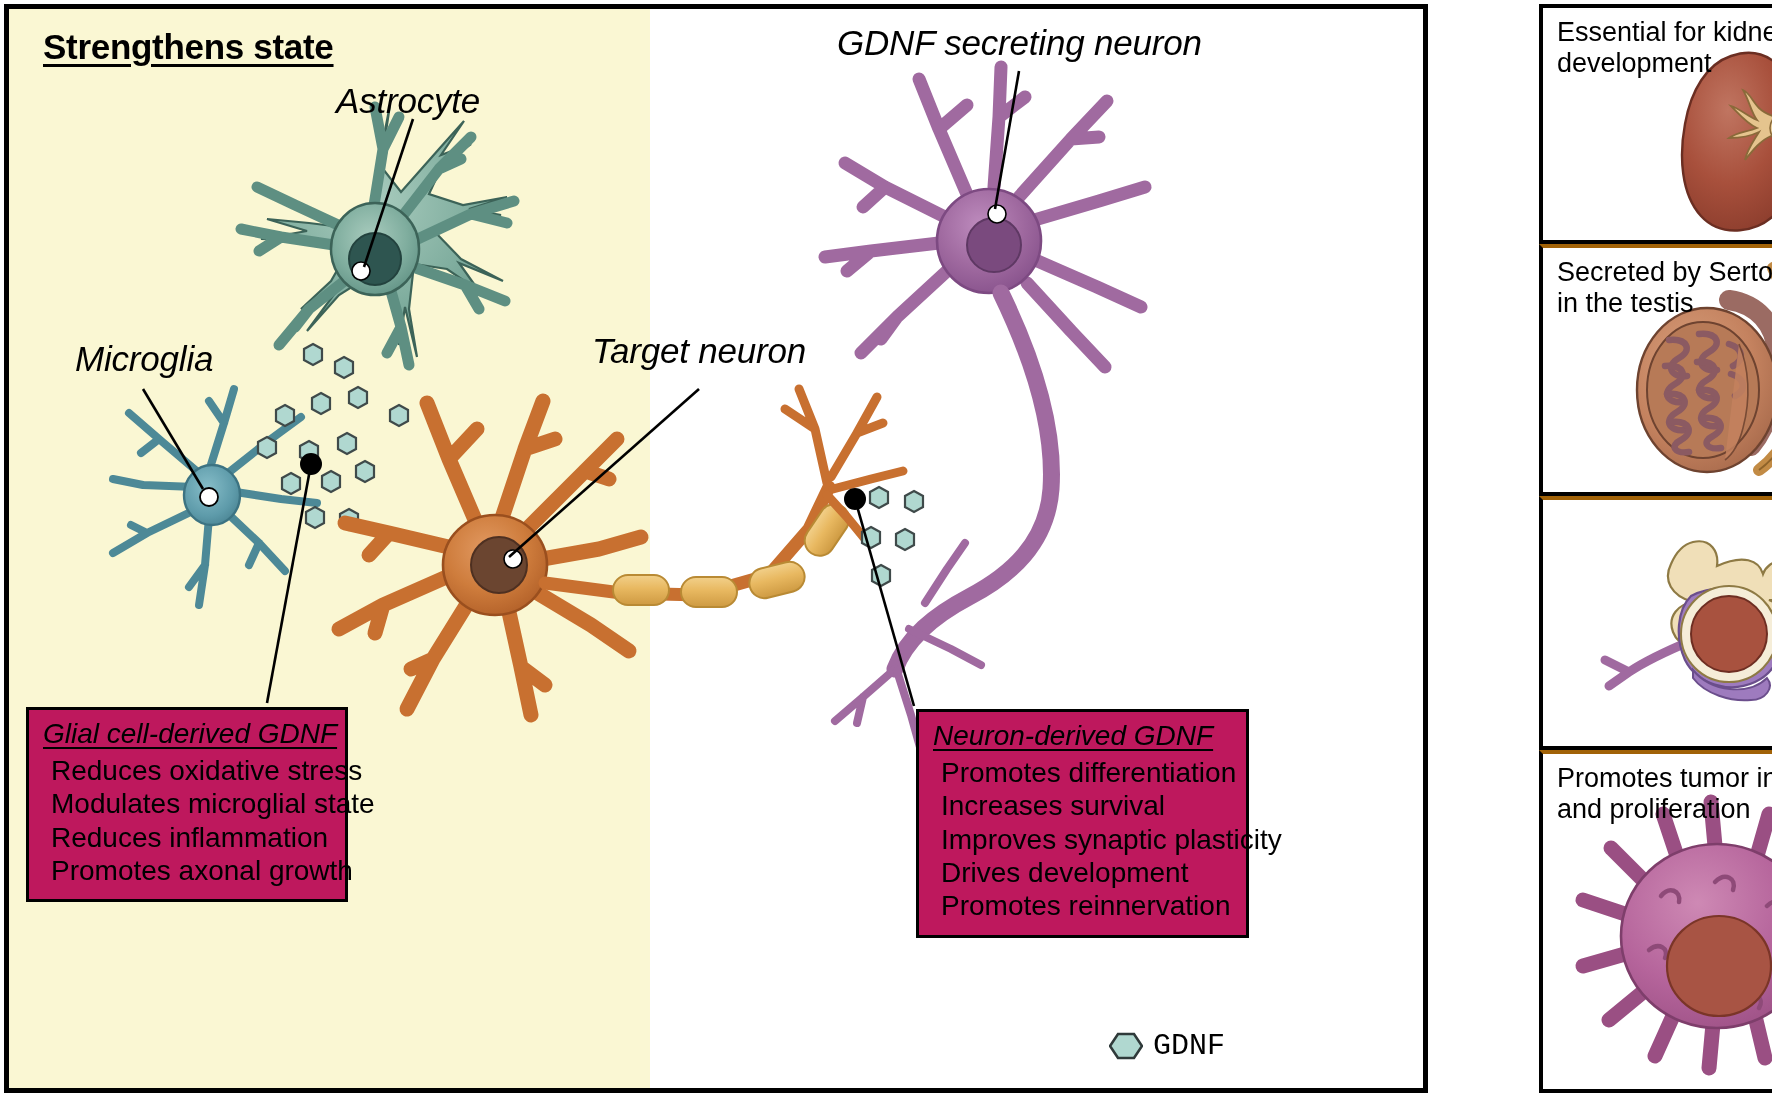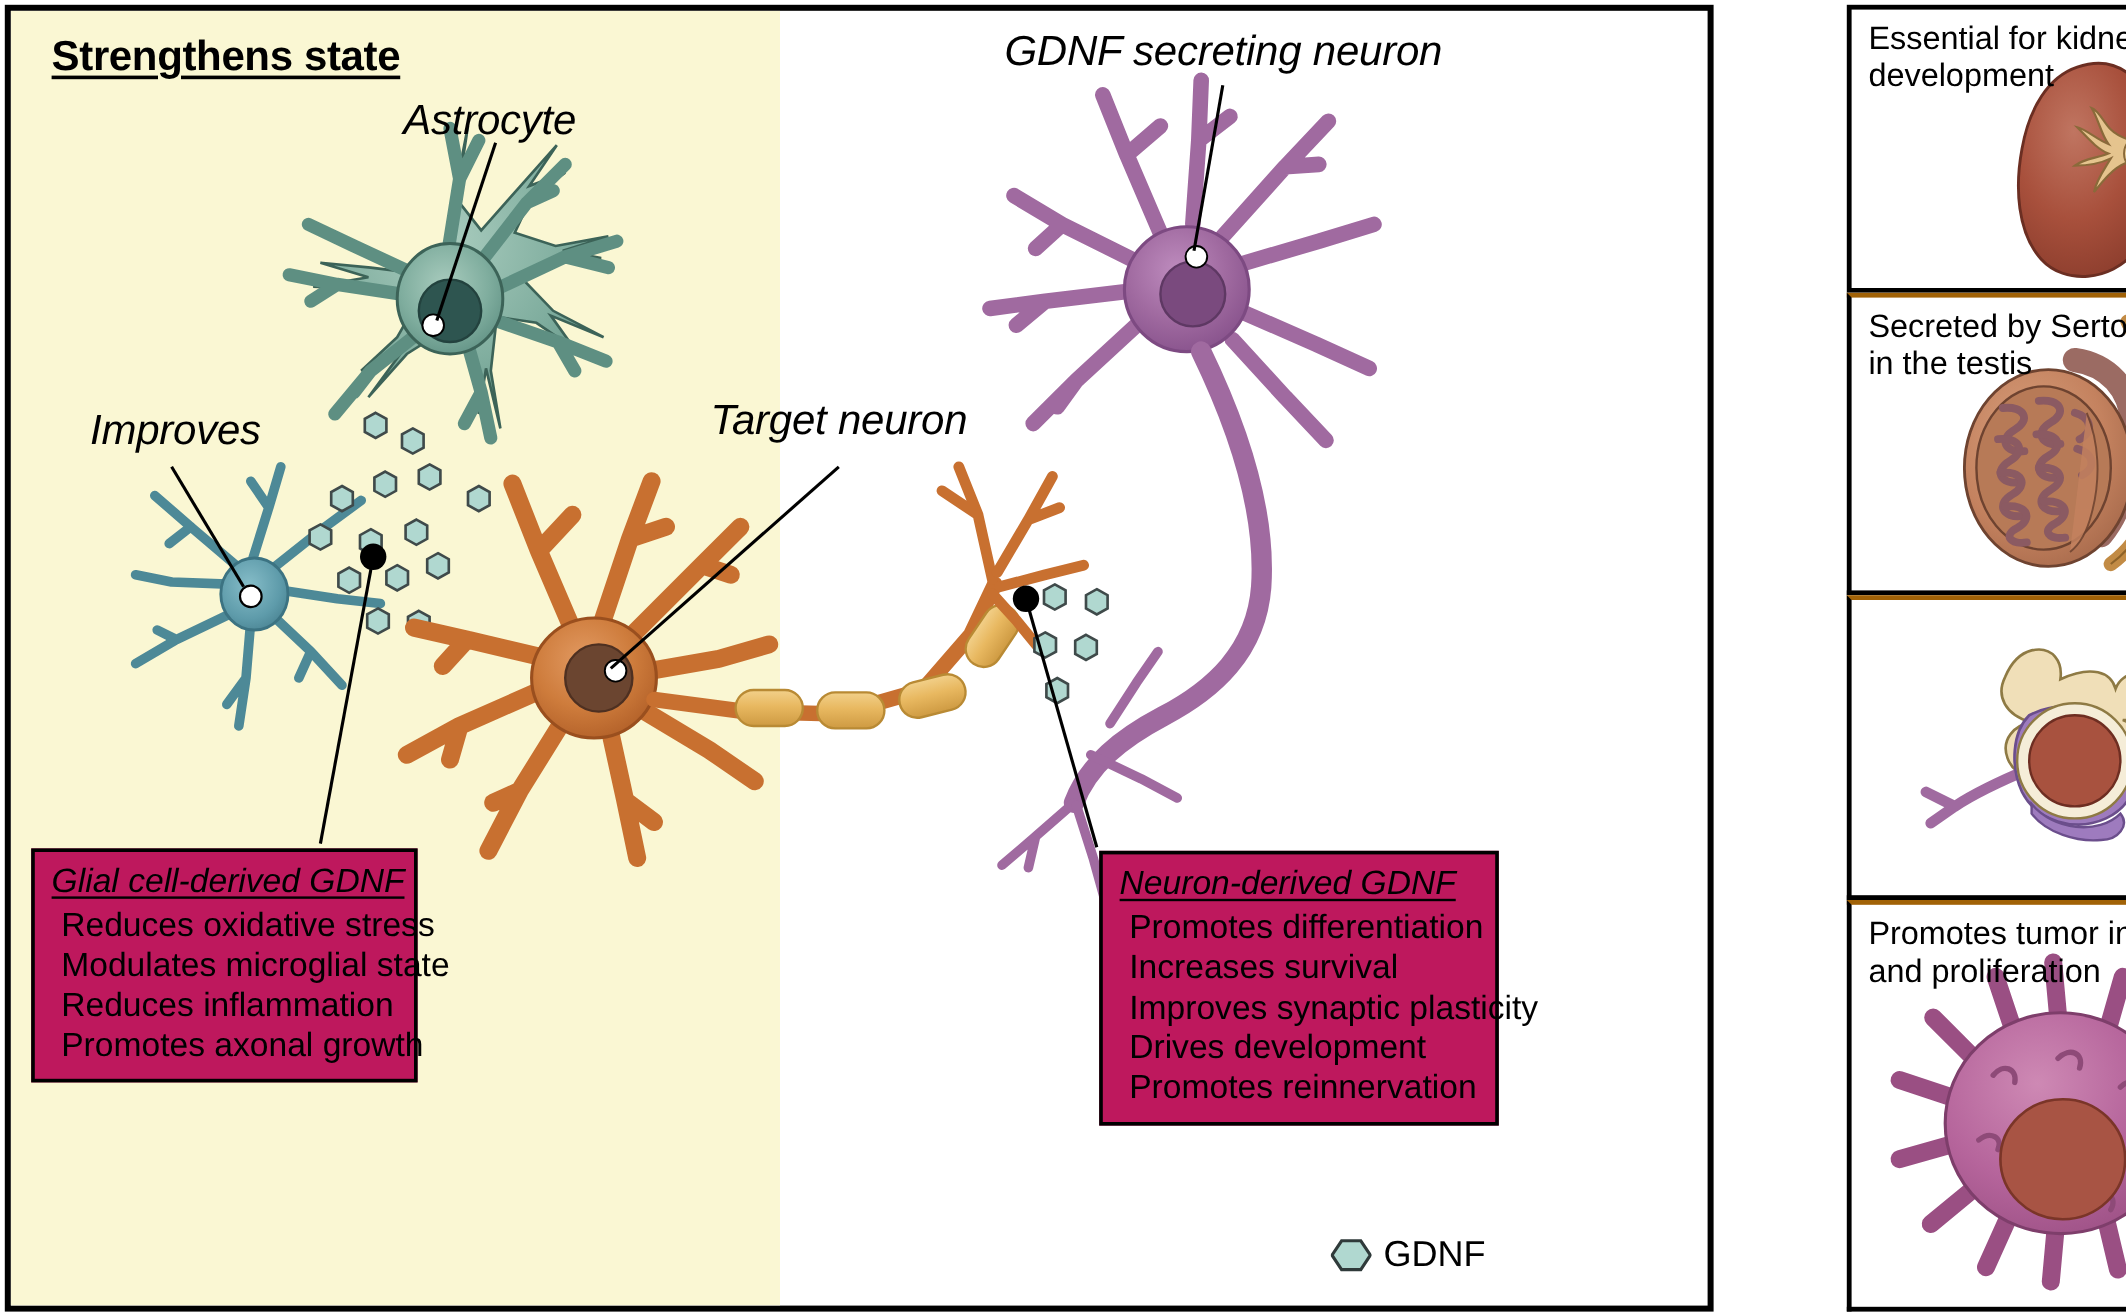--- a/index.html
+++ b/index.html
@@ -81,21 +81,21 @@
     line-height: 1.19;
     padding-left: 8px;
   }
   #glial-box { left: 17px; top: 698px; width: 322px; }
   #neuron-box { left: 907px; top: 700px; width: 333px; }
 
   
   #legend {
     position: absolute;
     left: 1100px; top: 1020px;
-    display: flex; align-items: center; gap: 10px;
+    display: flex; align-items: center; gap: 10px; font-family: Liberation Mono, monospace;
   }
   #legend-label { font-size: 30px; color: #000; }
 
   
   #sidebar {
     position: absolute;
     left: 1495px; top: 4px;
     width: 331px; height: 1089px;
     display: flex; flex-direction: column; margin-left: 44px;
   }
@@ -285,21 +285,21 @@
         <line x1="404" y1="110" x2="355" y2="258"></line>
         <line x1="134" y1="380" x2="194" y2="480"></line>
         <line x1="690" y1="380" x2="500" y2="548"></line>
         <line x1="1010" y1="62" x2="986" y2="200"></line>
         <line x1="302" y1="455" x2="258" y2="694"></line>
         <line x1="846" y1="490" x2="905" y2="697"></line>
       </g>
     </svg>
 
     <div class="cell-label" id="label-astrocyte">Astrocyte</div>
-    <div class="cell-label" id="label-microglia">Improves</div>
+    <div class="cell-label" id="label-microglia">Microglia</div>
     <div class="cell-label" id="label-target-neuron">Target neuron</div>
     <div class="cell-label" id="label-gdnf-neuron">GDNF secreting neuron</div>
 
     <div class="info-box" id="glial-box">
       <div class="box-title">Glial cell-derived GDNF</div>
       <div class="box-line">Reduces oxidative stress</div>
       <div class="box-line">Modulates microglial state</div>
       <div class="box-line">Reduces inflammation</div>
       <div class="box-line">Promotes axonal growth</div>
     </div>

